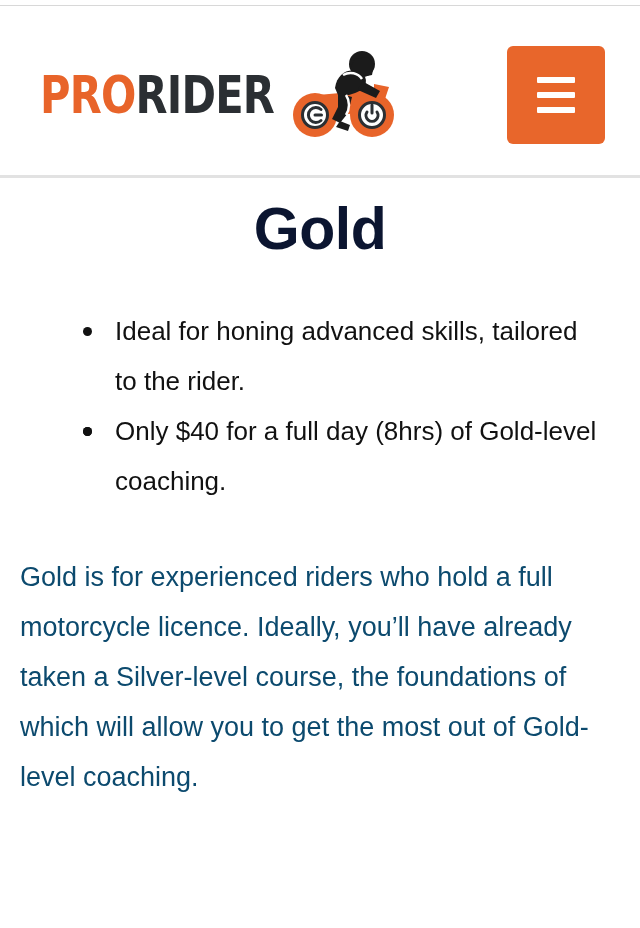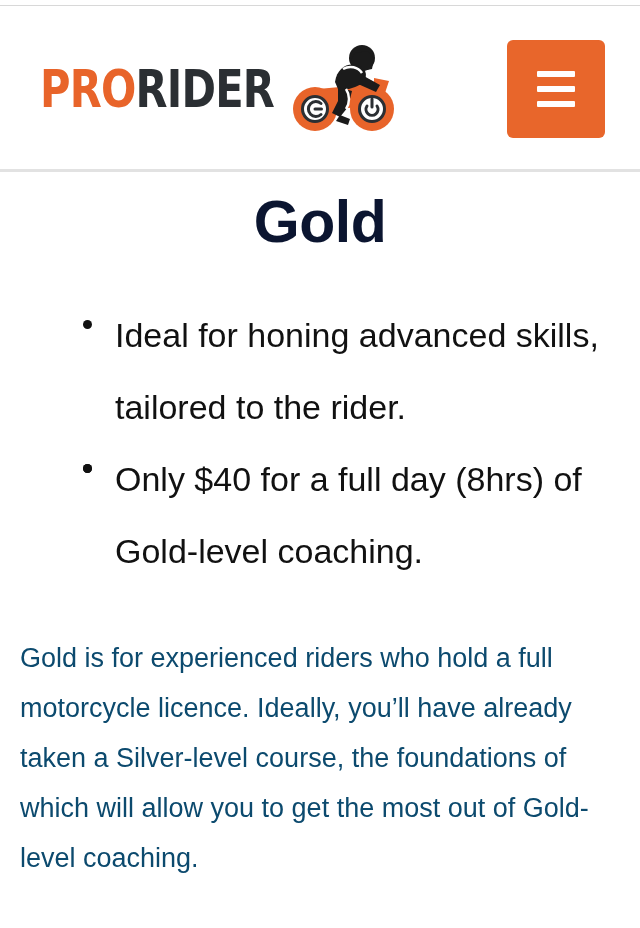--- a/index.html
+++ b/index.html
@@ -22,21 +22,21 @@
     top: 5px;
     left: 0;
     width: 640px;
     height: 1px;
     background: #d8d8d8;
   }
 
   
   .site-header {
     position: absolute;
-    top: 6px;
+    top: 12px;
     left: 0;
     width: 640px;
     height: 166px;
     background: #ffffff;
     border-bottom: 3px solid #e2e2e2;
     box-sizing: border-box;
   }
 
   .header-inner {
     position: relative;
@@ -96,21 +96,21 @@
     display: block;
     width: 38px;
     height: 6px;
     background: #ffffff;
     border-radius: 1px;
   }
 
   
   .content {
     position: absolute;
-    top: 165px;
+    top: 172px;
     left: 0;
     width: 640px;
   }
 
   .page-title {
     margin: 0;
     padding-top: 24px;
     text-align: center;
     font-size: 59px;
     font-weight: bold;
@@ -119,22 +119,22 @@
     line-height: 1.15;
   }
 
   .feature-list {
     margin: 42px 0 0 0;
     padding: 0 22px 0 72px;
     list-style: none;
   }
   .feature-list li {
     position: relative;
-    font-size: 34px;
-    line-height: 72px;
+    font-size: 26px;
+    line-height: 50px;
     color: #111111;
     padding-left: 43px;
     margin: 0 16px 0 0;
   }
   .feature-list li .dot {
     position: absolute;
     left: 11px;
     top: 21px;
     width: 9px;
     height: 9px;

